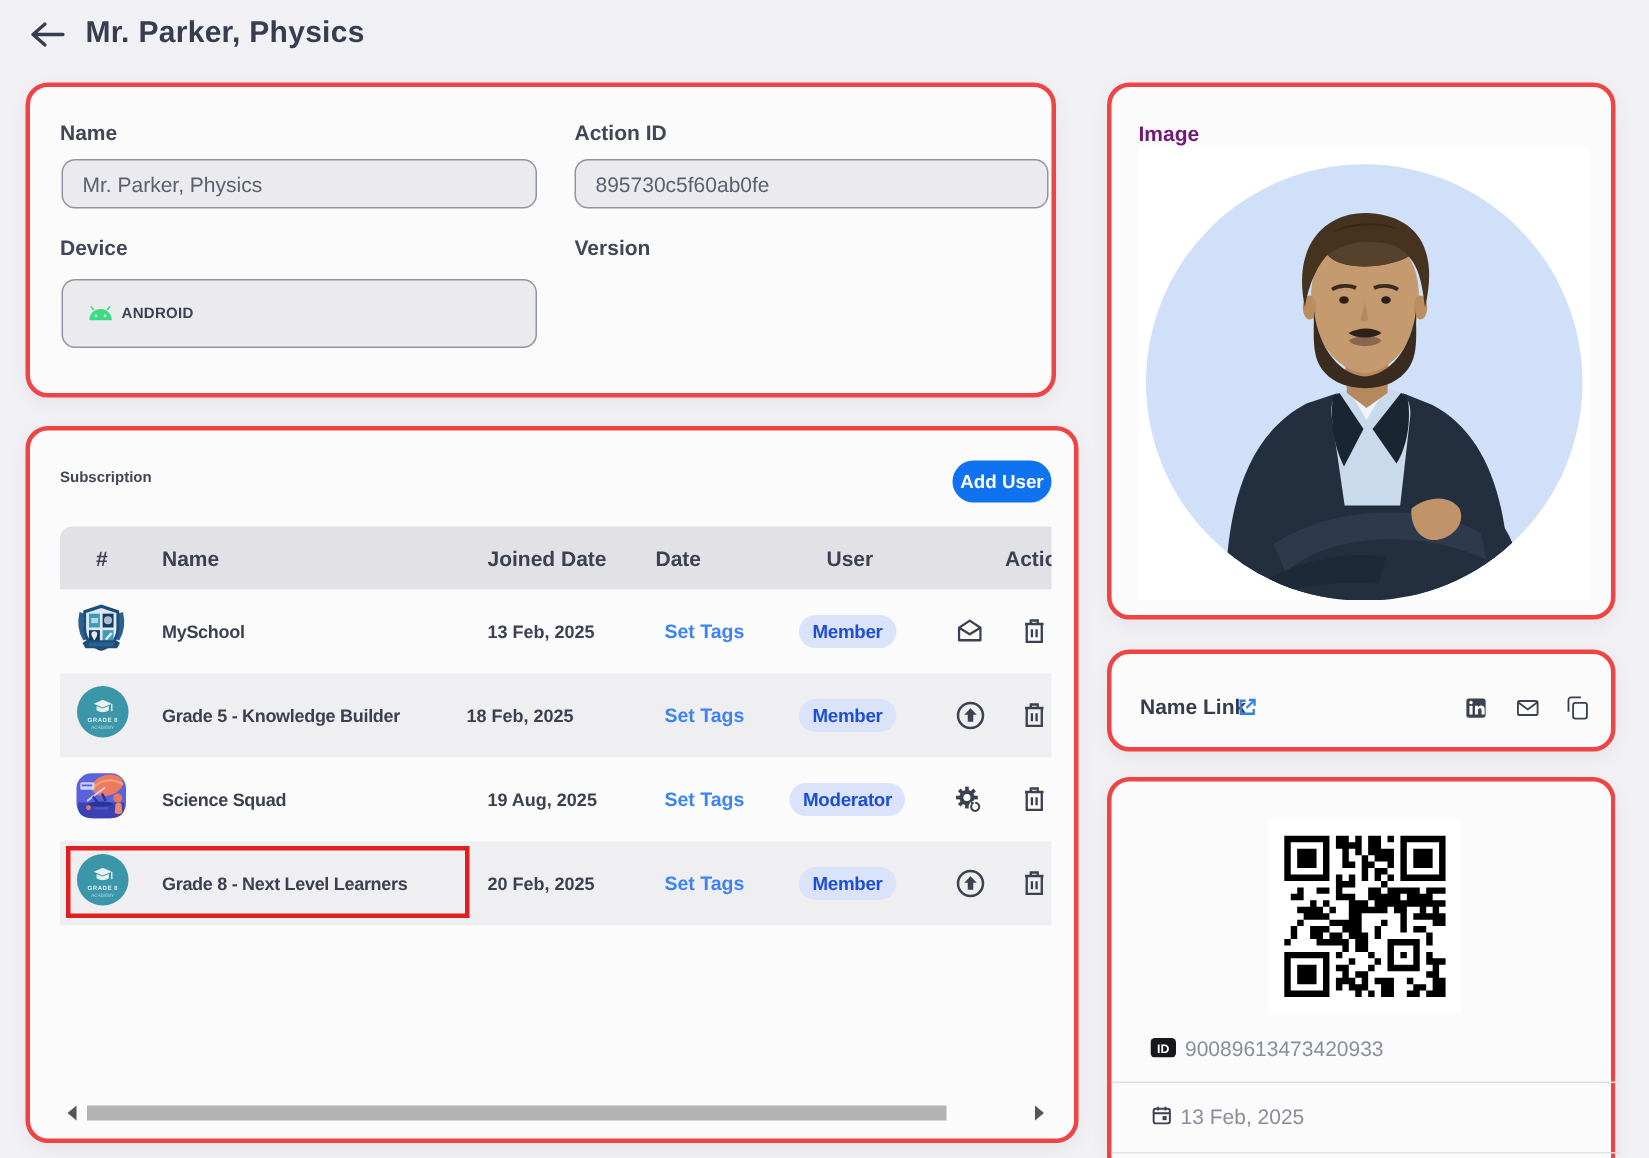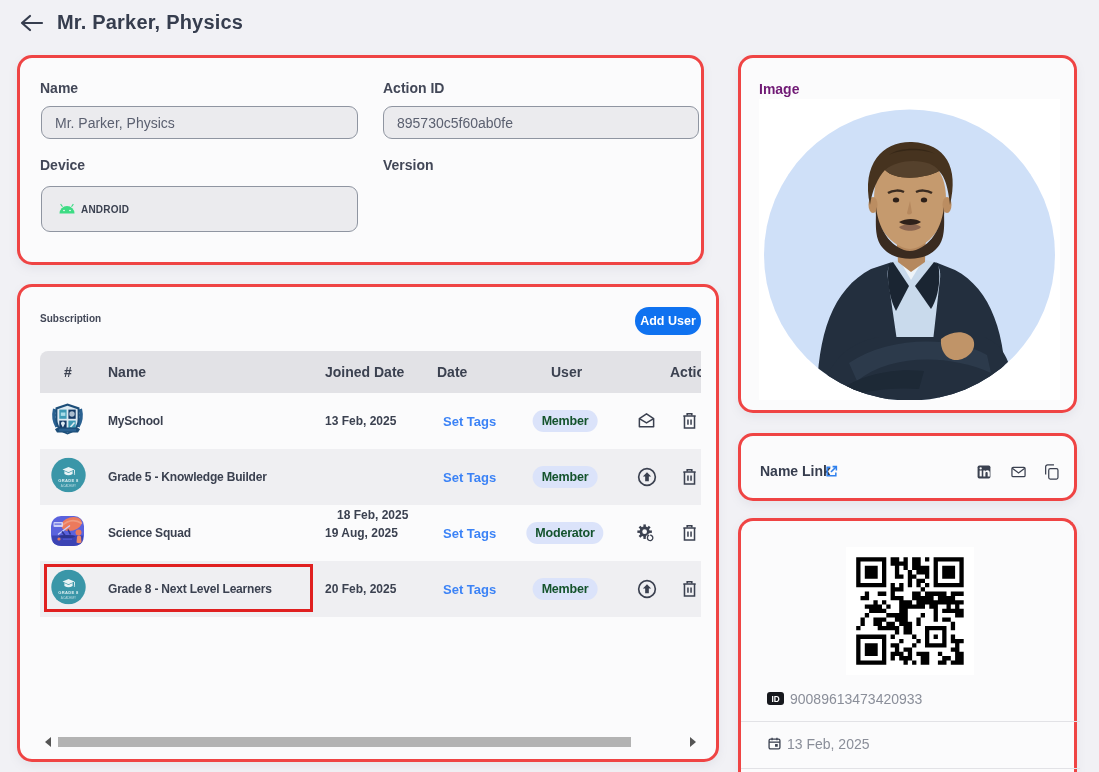--- a/index.html
+++ b/index.html
@@ -50,21 +50,21 @@
   background:#e2e2e6; border-top-left-radius:8px; overflow:hidden;
 }
 .th { position:absolute; font-size:14px; font-weight:bold; color:#3b4150; top:13px; }
 .row { position:absolute; left:20px; width:661px; height:56px; }
 .row.stripe { background:#efeff2; }
 .cell { position:absolute; top:50%; transform:translateY(-50%); }
 .cname, .cdate { font-weight:bold; color:#3b4150; font-size:12px; }
 .cname { letter-spacing:-0.2px; }
 .ctags { color:#3c83f6; font-size:13px; font-weight:bold; }
 .badge {
-  display:inline-block; background:#dbe3fa; color:#14532d;
+  display:inline-block; background:#dbe3fa; color:#1d4ed8;
   font-weight:bold; font-size:12.5px; letter-spacing:-0.2px;
   border-radius:12px; padding:4px 9px;
   transform:translateX(-50%);
 }
 
 #red-box {
   position:absolute; left:24px; top:277px; width:269px; height:48px;
   border:3px solid #e02020; z-index:5;
 }
 
@@ -164,21 +164,21 @@
     <div class="cell" style="left:11px;"><svg width="35" height="35" viewBox="0 0 35 35">
           <circle cx="17.5" cy="17.5" r="17.2" fill="#3a96a8"></circle>
       <path d="M17.5 9.5 l6 2.6 -6 2.6 -6 -2.6 Z" fill="#e9f3f5"></path>
       <path d="M13.4 13.6 v3 q4.1 2.4 8.2 0 v-3 l-4.1 1.8 Z" fill="#e9f3f5"></path>
       <path d="M23.5 12.4 v3.4" stroke="#e9f3f5" stroke-width="0.9"></path>
       <circle cx="23.5" cy="16.5" r="0.7" fill="#e9f3f5"></circle>
       <text x="17.5" y="24.6" font-size="4.1" font-weight="bold" fill="#dceef1" text-anchor="middle" font-family="Liberation Sans, sans-serif" letter-spacing="0.3">GRADE 8</text>
       <text x="17.5" y="29" font-size="3.1" fill="#bcdce2" text-anchor="middle" font-family="Liberation Sans, sans-serif">ACADEMY</text>
     </svg></div>
     <div class="cell cname" style="left:68px;">Grade 5 - Knowledge Builder</div>
-    <div class="cell cdate" style="left:297px;margin-top:38px;">18 Feb, 2025</div>
+    <div class="cell cdate" style="left:271px;">18 Feb, 2025</div>
     <div class="cell ctags" style="left:403px;">Set Tags</div>
     <div class="cell" style="left:525px;"><span class="badge">Member</span></div>
     <div class="cell" style="left:597px; height:20px;"><svg width="20" height="20" viewBox="0 0 24 24">
           <circle cx="12" cy="12" r="10" fill="none" stroke="#3b4150" stroke-width="2"></circle>
           <path d="M12 6.2 L17 11.4 H14.2 V17 H9.8 V11.4 H7 Z" fill="#3b4150"></path>
         </svg></div>
     <div class="cell" style="left:641px; height:19px;"><svg width="17" height="19" viewBox="0 0 22 24" fill="none" stroke="#3b4150" stroke-width="2">
           <path d="M3 5.5 h16"></path>
           <path d="M8 5 V2.5 h6 V5"></path>
           <path d="M4.5 5.5 V21 h13 V5.5"></path>

